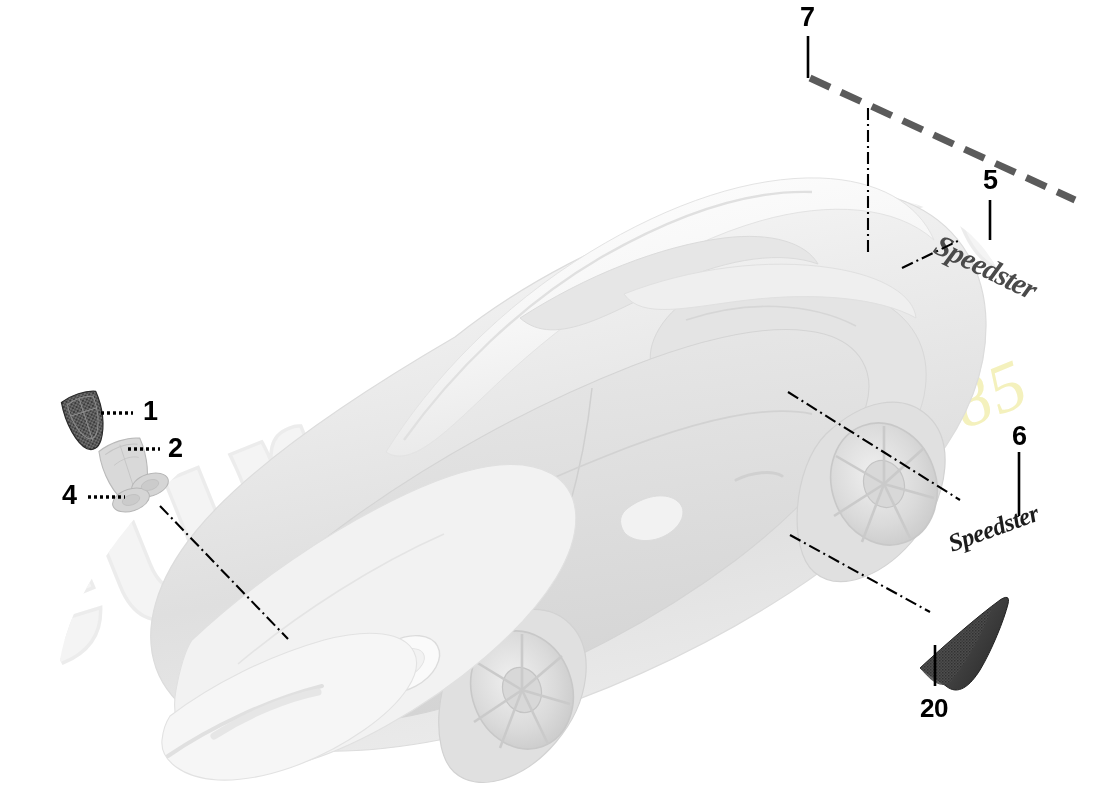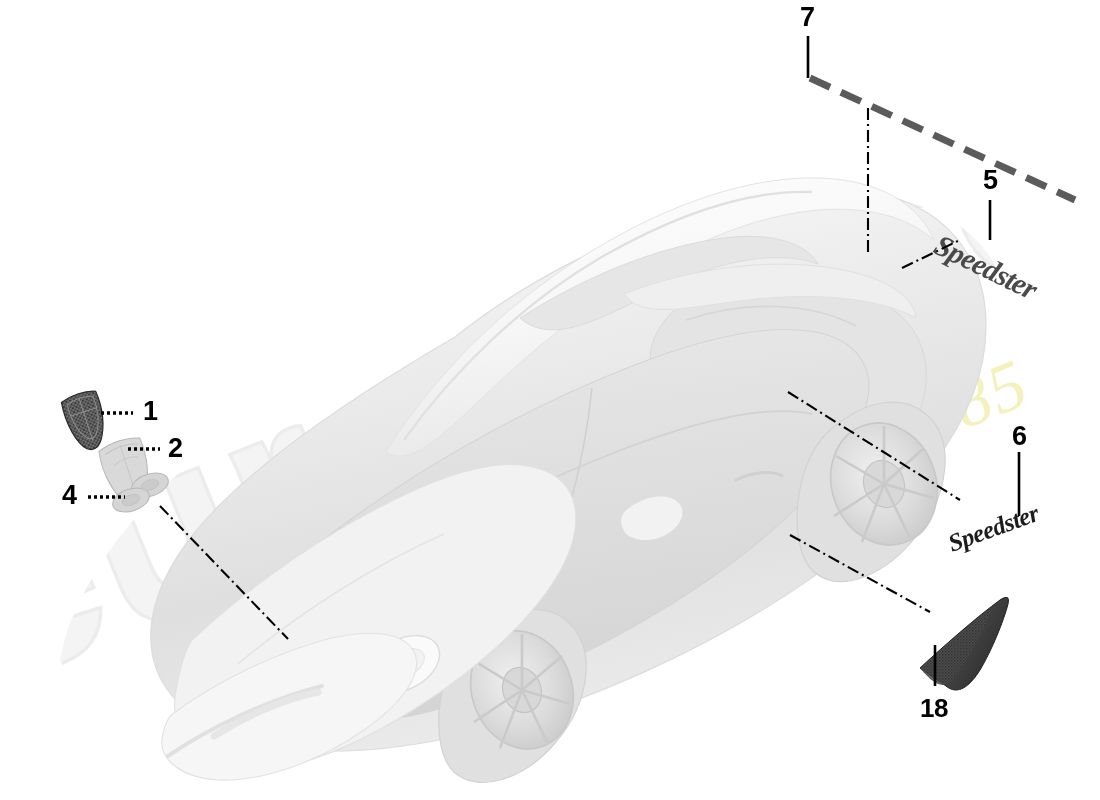--- a/index.html
+++ b/index.html
@@ -252,15 +252,15 @@
       <line x1="790" y1="535" x2="930" y2="612" stroke-width="2.1" stroke-dasharray="12 4 2 4"></line>
     </g>
   </svg>
 
   <div class="lbl" style="left:143px;top:398px;">1</div>
   <div class="lbl" style="left:168px;top:435px;">2</div>
   <div class="lbl" style="left:62px;top:482px;">4</div>
   <div class="lbl" style="left:983px;top:167px;">5</div>
   <div class="lbl" style="left:1012px;top:423px;">6</div>
   <div class="lbl" style="left:800px;top:4px;">7</div>
-  <div class="lbl sm" style="left:920px;top:695px;">18</div>
+  <div class="lbl sm" style="left:920px;top:695px;">20</div>
 
 </div>
 
 </body></html>

